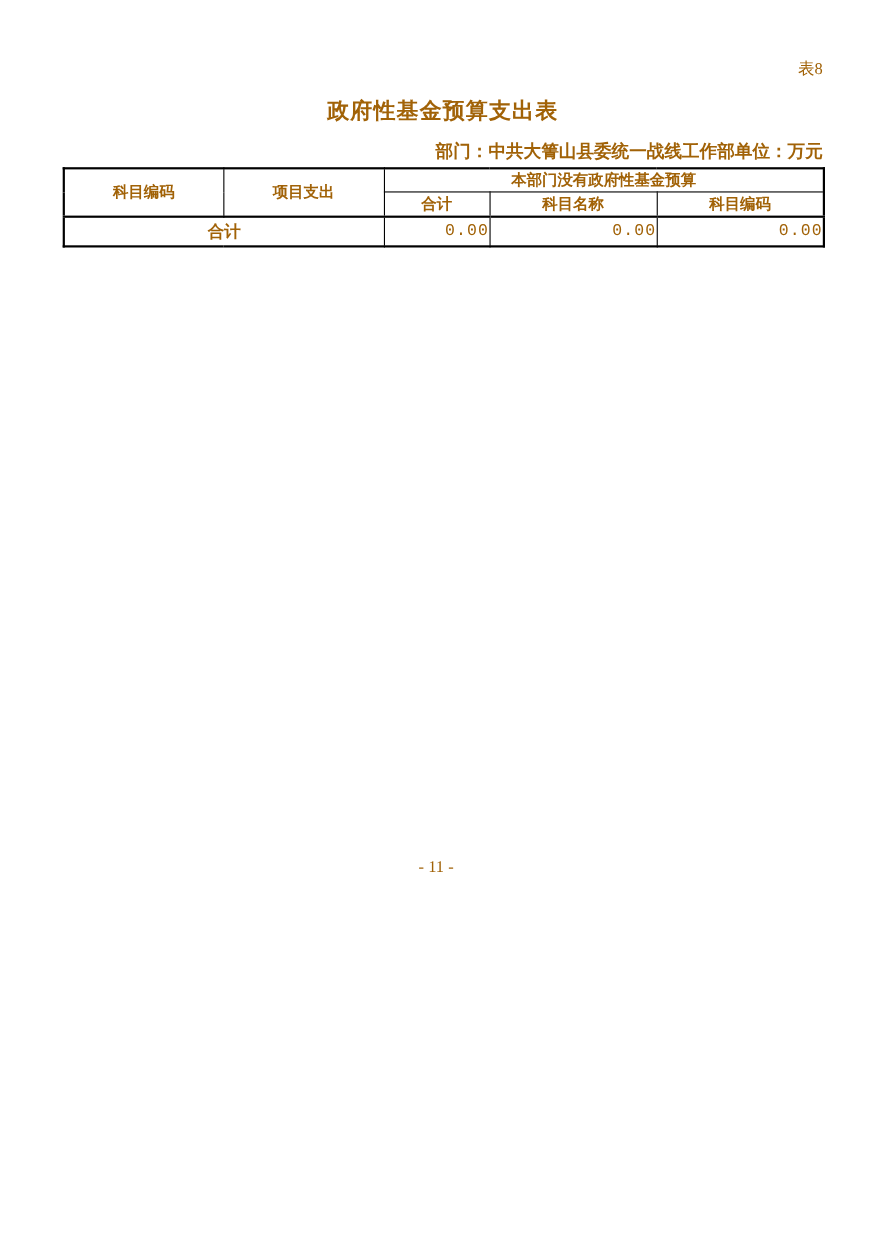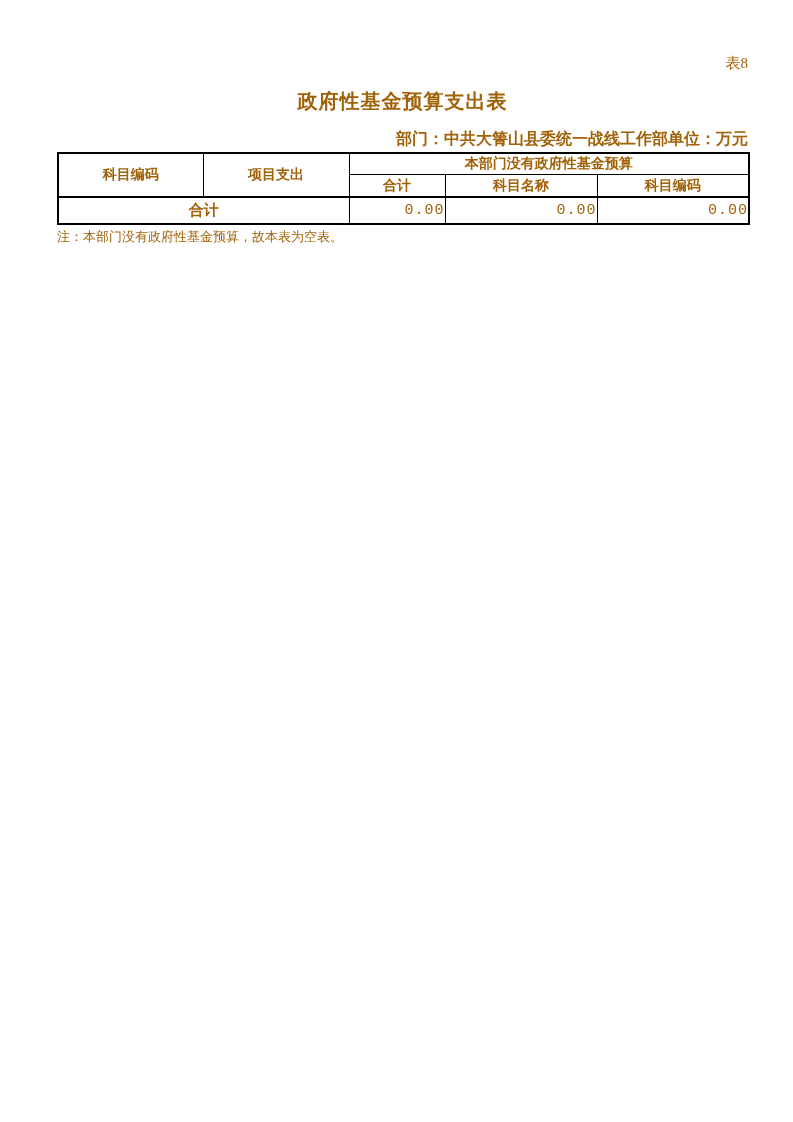--- a/index.html
+++ b/index.html
@@ -138,17 +138,17 @@
       <tbody>
         <tr class="data-row">
           <td colspan="2" class="row-label">合计</td>
           <td class="num">0.00</td>
           <td class="num">0.00</td>
           <td class="num">0.00</td>
         </tr>
       </tbody>
     </table>
 
-    <div class="note">注：本部门没有政府性基金预算，故本表为空表。</div>
 
   </div>
 
+  <div class="page-number">- 11 -</div>
 </div>
 
 </body></html>

